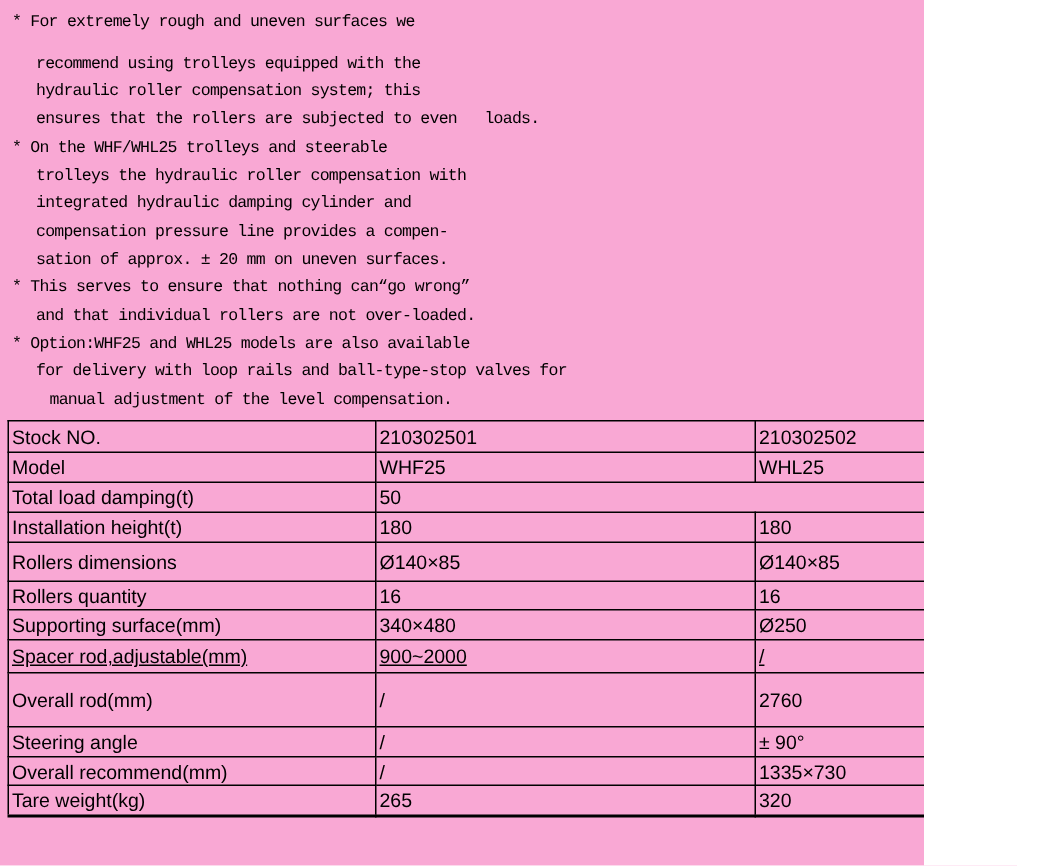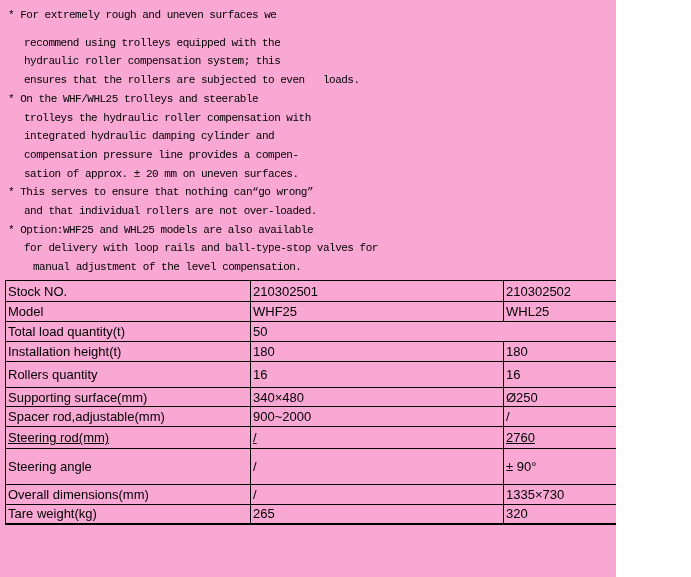--- a/index.html
+++ b/index.html
@@ -78,55 +78,60 @@
           <td>Stock NO.</td>
           <td>210302501</td>
           <td>210302502</td>
         </tr>
         <tr>
           <td>Model</td>
           <td>WHF25</td>
           <td>WHL25</td>
         </tr>
         <tr>
-          <td>Total load quantity(t)</td>
+          <td>Total load damping(t)</td>
           <td colspan="2">50</td>
         </tr>
         <tr>
           <td>Installation height(t)</td>
           <td>180</td>
           <td>180</td>
+        </tr>
+        <tr>
+          <td>Rollers dimensions</td>
+          <td>Ø140×85</td>
+          <td>Ø140×85</td>
         </tr>
         <tr>
           <td>Rollers quantity</td>
           <td>16</td>
           <td>16</td>
         </tr>
         <tr>
           <td>Supporting surface(mm)</td>
           <td>340×480</td>
           <td>Ø250</td>
         </tr>
         <tr>
           <td>Spacer rod,adjustable(mm)</td>
           <td>900~2000</td>
           <td>/</td>
         </tr>
         <tr>
-          <td>Steering rod(mm)</td>
+          <td>Overall rod(mm)</td>
           <td>/</td>
           <td>2760</td>
         </tr>
         <tr>
           <td>Steering angle</td>
           <td>/</td>
           <td>± 90°</td>
         </tr>
         <tr>
-          <td>Overall dimensions(mm)</td>
+          <td>Overall recommend(mm)</td>
           <td>/</td>
           <td>1335×730</td>
         </tr>
         <tr>
           <td>Tare weight(kg)</td>
           <td>265</td>
           <td>320</td>
         </tr>
       </tbody>
   </table>

